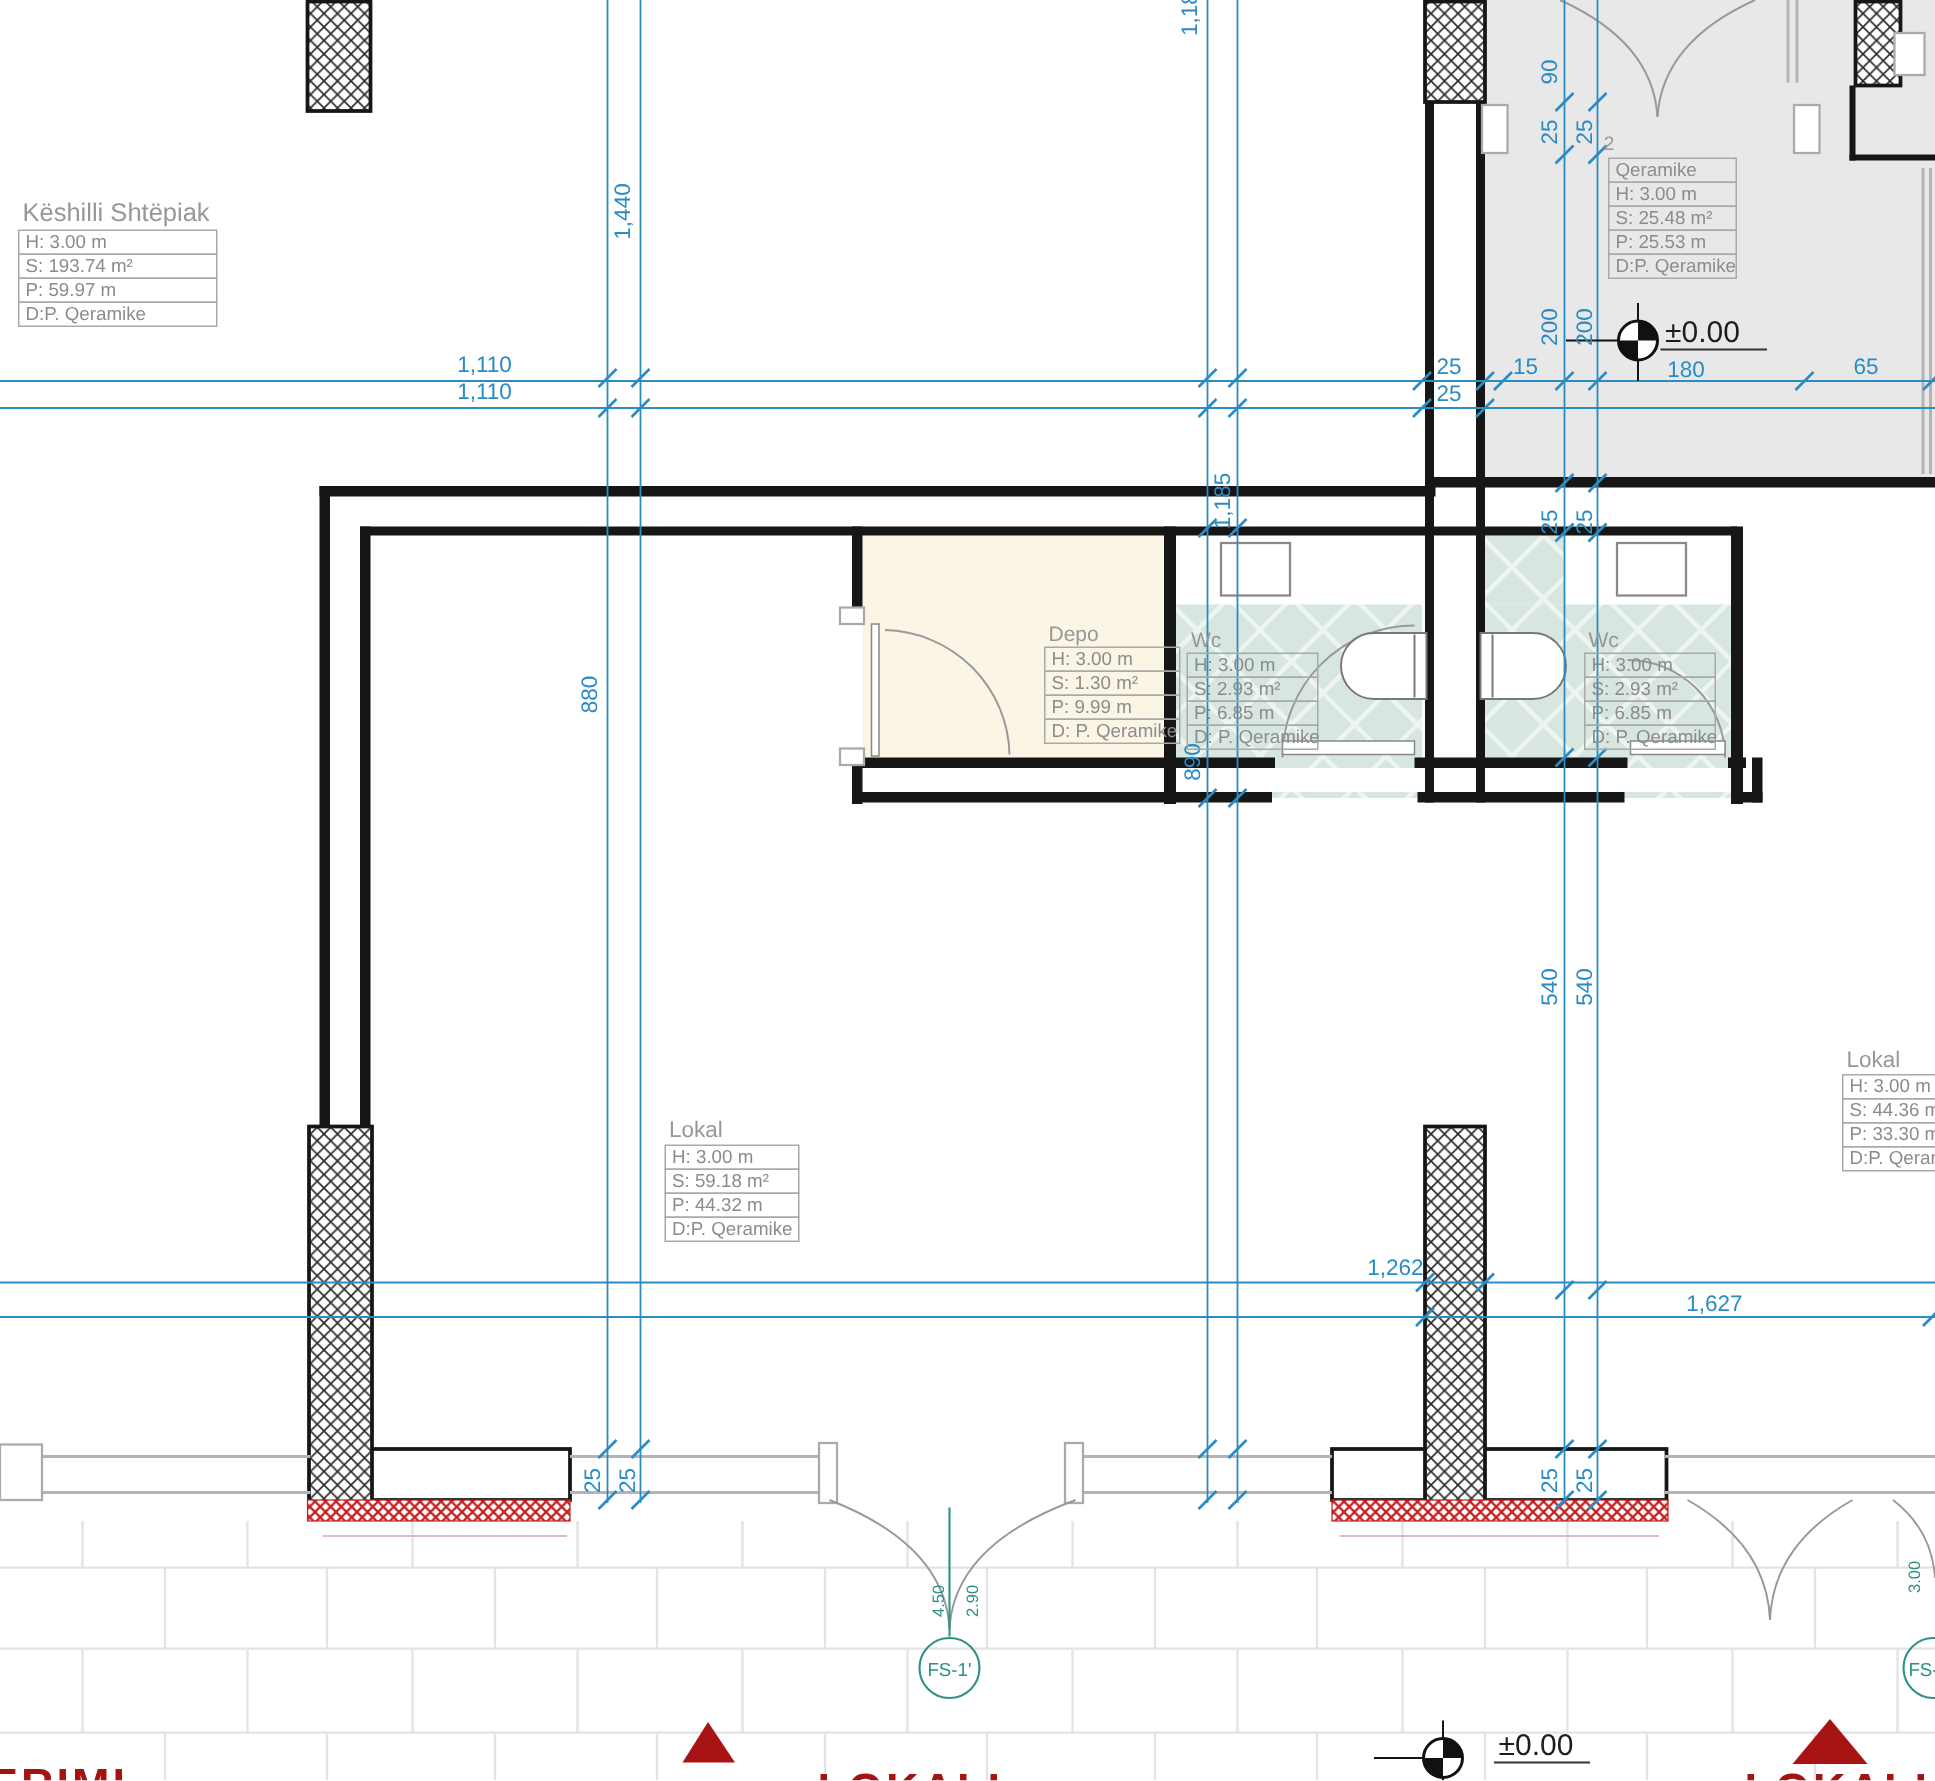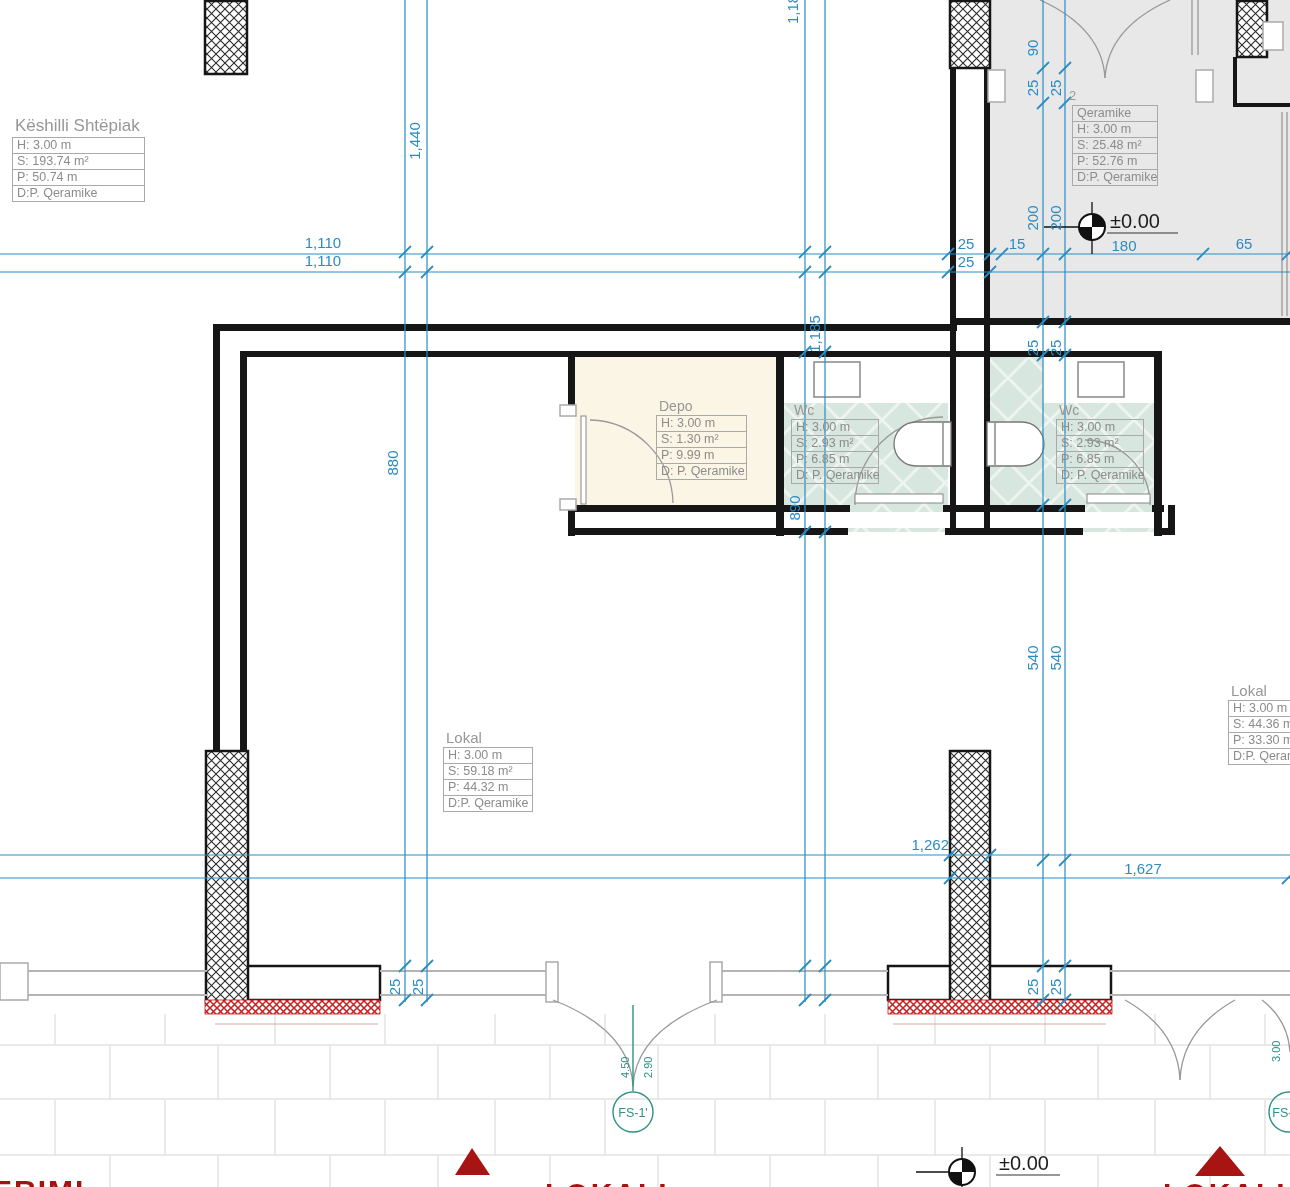--- a/index.html
+++ b/index.html
@@ -5,21 +5,21 @@
   html,body{margin:0;padding:0;background:#fff;}
   #plan{position:relative;width:1290px;height:1187px;overflow:hidden;background:#fff;
         font-family:"Liberation Sans",sans-serif;}
   #plan svg{position:absolute;left:0;top:0;}
   .dimtxt{fill:#2b8cc4;font-size:15px;font-family:"Liberation Sans",sans-serif;}
   .graytxt{fill:#9a9a9a;font-size:13px;}
   .lvltxt{fill:#1c1c1c;font-size:20px;}
   .tealtxt{fill:#2f9186;font-size:11px;}
   .fstxt{fill:#2f9186;font-size:12.5px;}
   .rt{position:absolute;color:#8c8c8c;}
-  .rt .t{color:#979797;font-size:14px;margin:0 0 2px 3px;white-space:nowrap;}
+  .rt .t{color:#979797;font-size:14px;margin:16px 0 2px 3px;white-space:nowrap;}
   .rt .r{border:1px solid #a9a9a9;padding:0 4px;font-size:12.5px;height:15px;line-height:15px;
          margin-top:-1px;white-space:nowrap;}
   .redtxt{position:absolute;color:#a51212;font-weight:bold;font-size:30px;letter-spacing:2px;
           white-space:nowrap;}
 </style>
 </head>
 <body>
 
 <div id="plan">
 <svg width="1290" height="1187" viewBox="0 0 1290 1187">
@@ -276,33 +276,33 @@
     <text class="tealtxt" transform="translate(1280,1062) rotate(-90)" text-anchor="start">3.00</text>
     <text class="fstxt" x="633" y="1117" text-anchor="middle">FS-1'</text>
     <text class="fstxt" x="1287" y="1117" text-anchor="middle">FS-1'</text>
   </g>
 </svg>
 
 <div class="rt" style="left:12px;top:116px;width:133px;">
   <div class="t" style="font-size:17px;">Këshilli Shtëpiak</div>
   <div class="r">H: 3.00 m</div>
   <div class="r">S: 193.74 m²</div>
-  <div class="r">P: 50.74 m</div>
+  <div class="r">P: 59.97 m</div>
   <div class="r">D:P. Qeramike</div>
 </div>
 
 <div class="rt" style="left:1072px;top:106px;width:86px;">
   <div class="r">Qeramike</div>
   <div class="r">H: 3.00 m</div>
   <div class="r">S: 25.48 m²</div>
-  <div class="r">P: 52.76 m</div>
+  <div class="r">P: 25.53 m</div>
   <div class="r">D:P. Qeramike</div>
 </div>
 
-<div class="rt" style="left:656px;top:398px;width:91px;">
+<div class="rt" style="left:696px;top:398px;width:91px;">
   <div class="t">Depo</div>
   <div class="r">H: 3.00 m</div>
   <div class="r">S: 1.30 m²</div>
   <div class="r">P: 9.99 m</div>
   <div class="r">D: P. Qeramike</div>
 </div>
 
 <div class="rt" style="left:791px;top:402px;width:88px;">
   <div class="t">Wc</div>
   <div class="r">H: 3.00 m</div>

